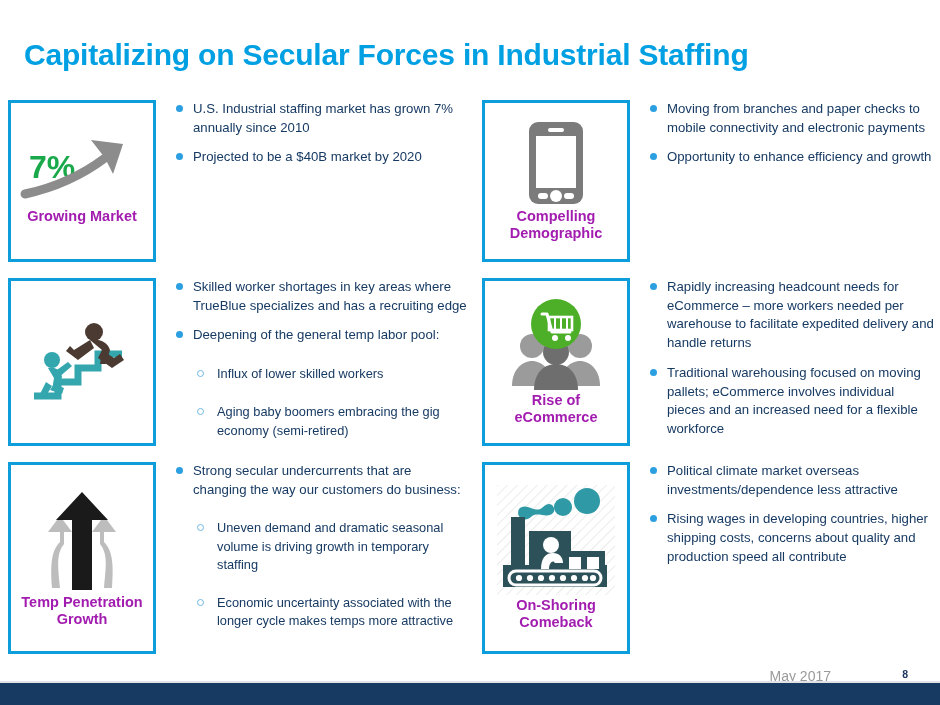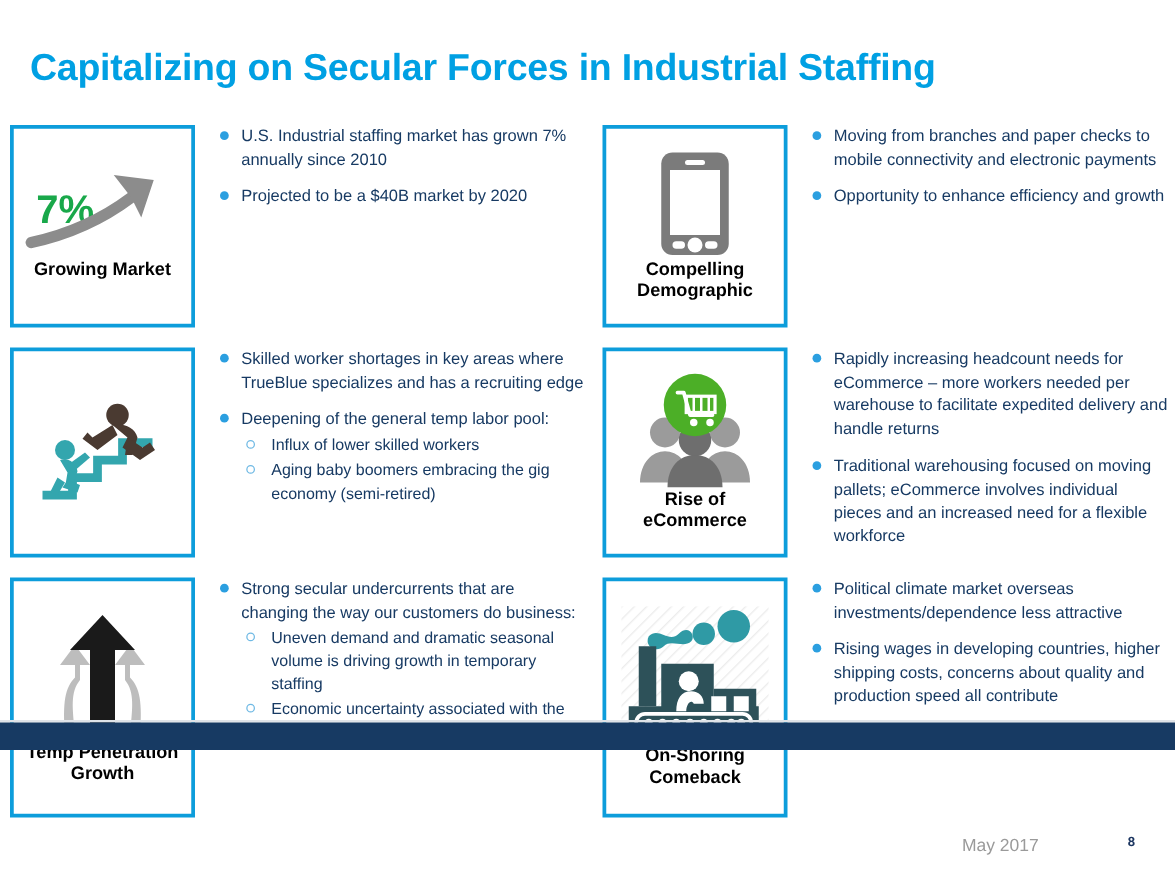--- a/index.html
+++ b/index.html
@@ -1,21 +1,21 @@
 <!DOCTYPE html>
 <html><head>
 <meta charset="utf-8">
 <style>
   html,body{margin:0;padding:0;}
   body{
     width:940px;height:705px;background:#ffffff;overflow:hidden;
     font-family:"Liberation Sans","DejaVu Sans",sans-serif;
     -webkit-font-smoothing:antialiased;
   }
-  .slide{position:relative;width:940px;height:600px;background:#fff;}
+  .slide{position:relative;width:940px;height:705px;background:#fff;}
 
   
   .title{
     position:absolute;left:24px;top:38px;
     font-size:30px;font-weight:bold;color:#00a0e3;
     letter-spacing:-0.2px;white-space:nowrap;
   }
 
   
   .row{position:absolute;left:8px;width:926px;}
@@ -34,21 +34,21 @@
     border:3px solid #0d9ddb;background:#fff;
     box-sizing:border-box;
     display:flex;flex-direction:column;
     align-items:center;justify-content:center;
   }
   .card-icon{
     display:flex;align-items:center;justify-content:center;
     margin-bottom:2px;
   }
   .card-label{
-    font-size:14.5px;font-weight:bold;color:#000000;
+    font-size:14.5px;font-weight:bold;color:#a21caf;
     text-align:center;line-height:1.18;padding:0 4px;
   }
 
   
   .bullets{
     position:absolute;left:166px;top:0;right:0;height:100%;
     display:flex;flex-direction:column;
   }
   .col-right .bullets{left:166px;}
   ul.lv1{list-style:none;margin:0;padding:0;}
@@ -59,21 +59,21 @@
   }
   ul.lv1>li:last-child{margin-bottom:0;}
   ul.lv1>li>.btxt{display:block;}
   ul.lv1>li::before{
     content:"";position:absolute;left:2px;top:5px;
     width:7px;height:7px;border-radius:50%;background:#2b9fe0;
   }
   ul.lv2{list-style:none;margin:2px 0 0 0;padding:0;}
   ul.lv2>li{
     position:relative;padding-left:24px;
-    font-size:12.8px;color:#173a63;line-height:1.42;margin-top:2px;
+    font-size:12.8px;color:#173a63;line-height:1.42;margin-top:20px;
   }
   ul.lv2>li::before{
     content:"";position:absolute;left:4px;top:5px;
     width:5px;height:5px;border-radius:50%;
     background:transparent;border:1.4px solid #6fb9e4;
   }
 
   
   .footer-date{
     position:absolute;right:109px;top:668px;

